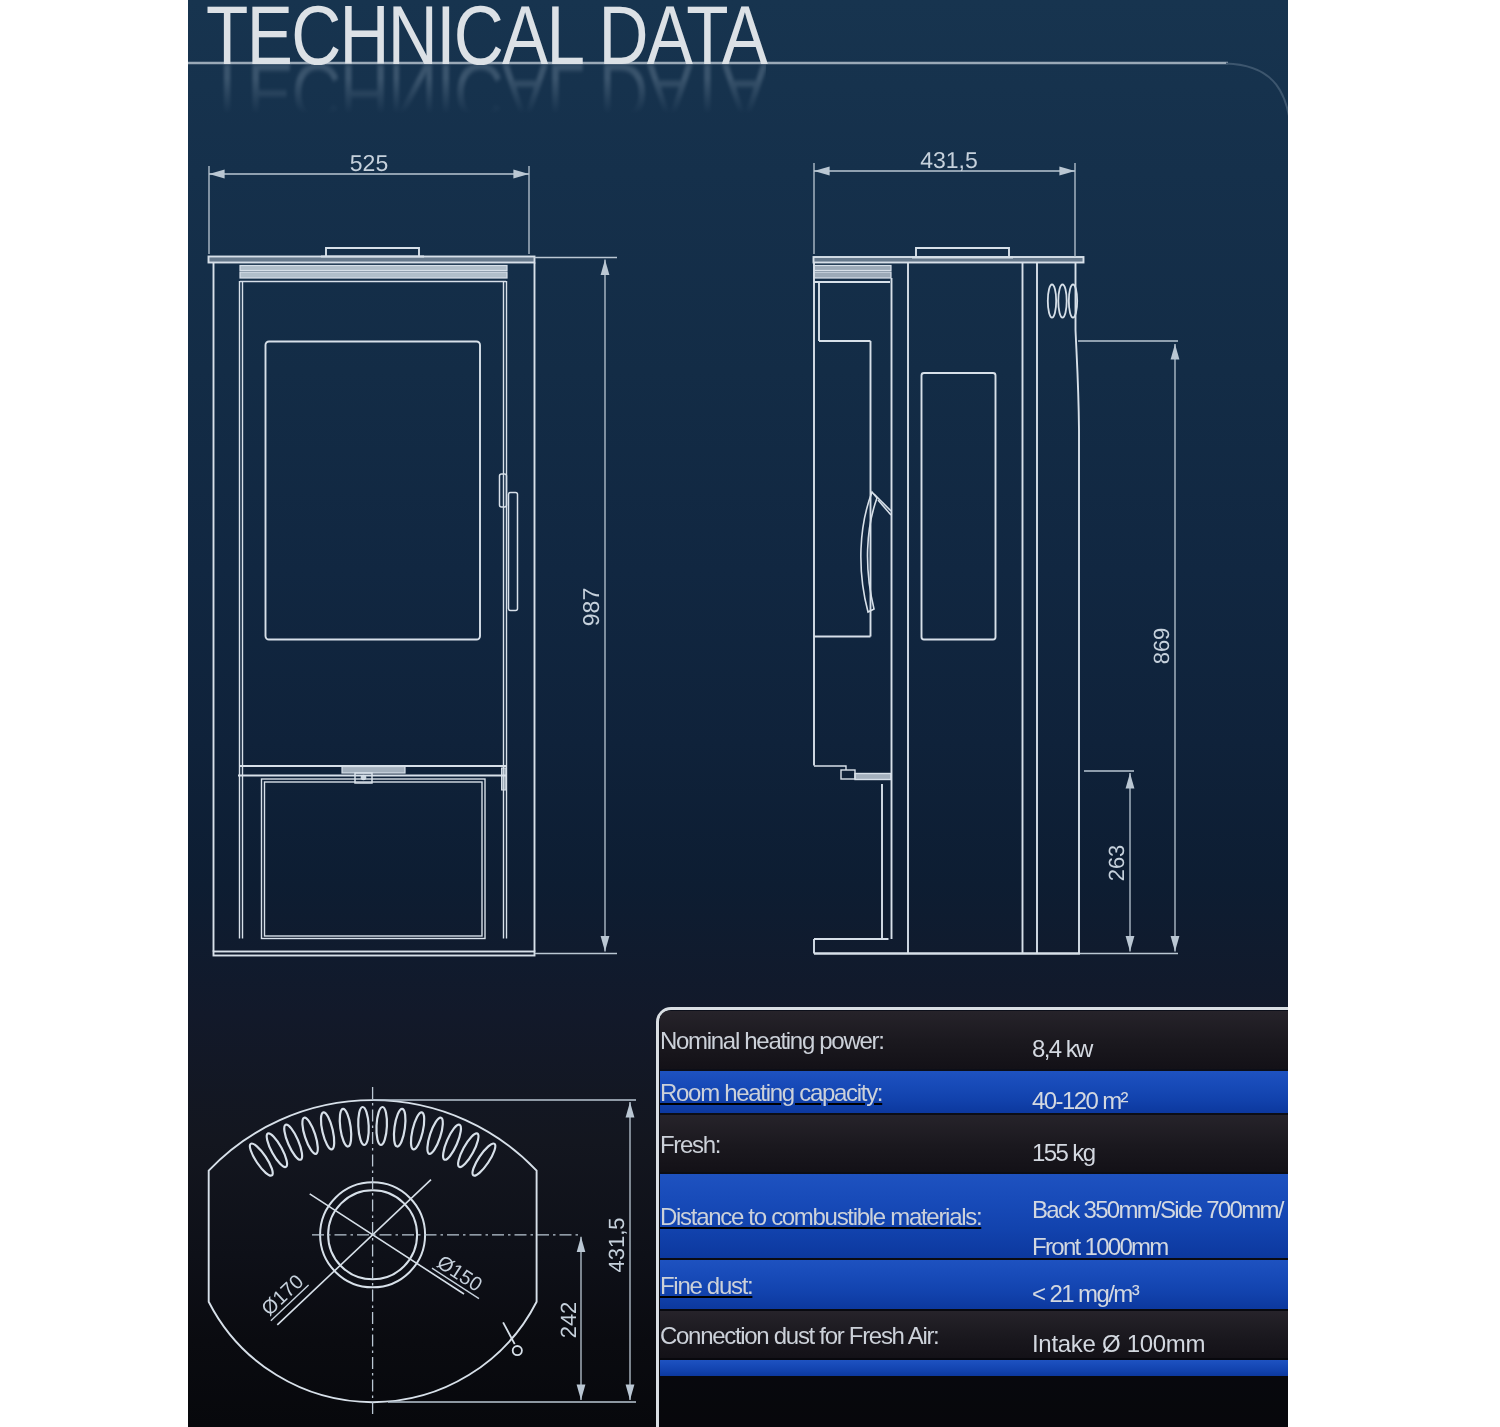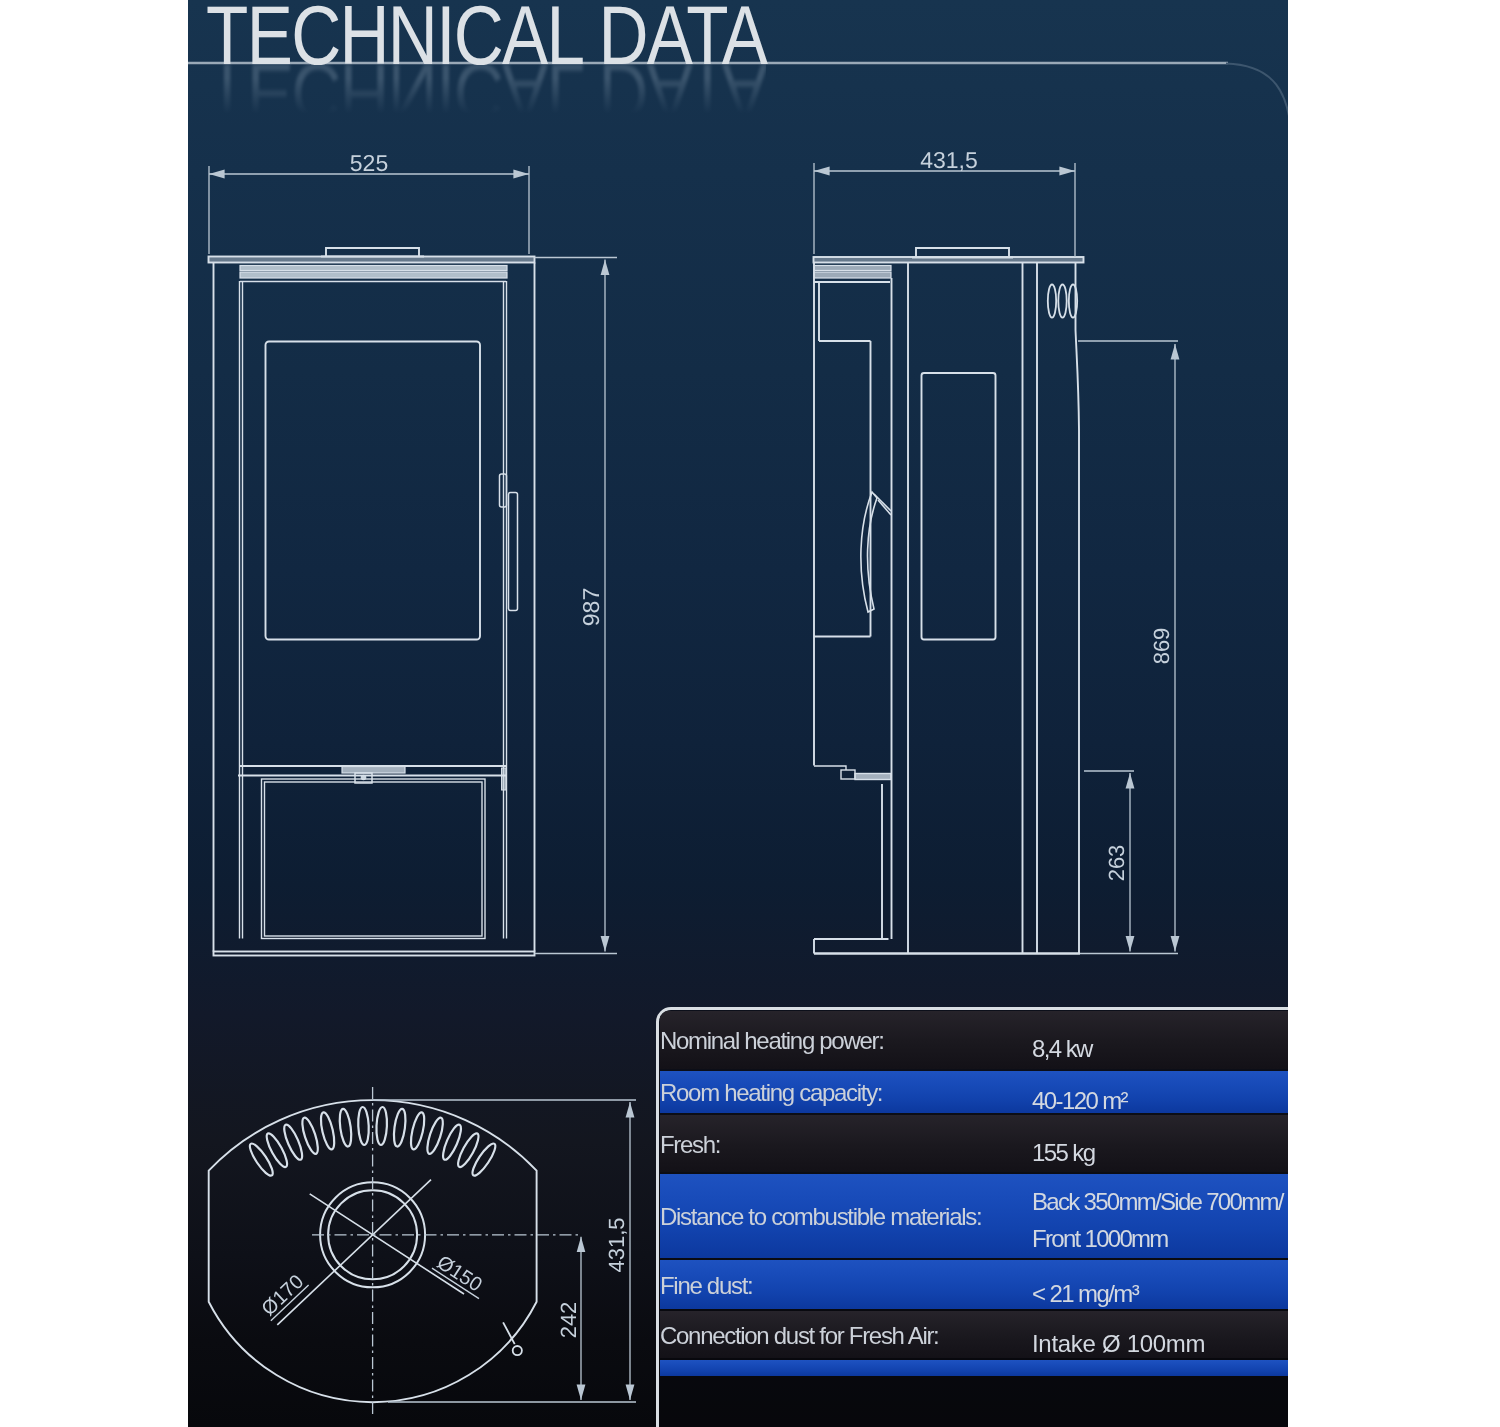--- a/index.html
+++ b/index.html
@@ -4,21 +4,21 @@
 html,body{margin:0;padding:0;background:#ffffff;}
 .page{position:relative;width:1288px;height:1427px;background:#ffffff;overflow:hidden;font-family:"Liberation Sans",sans-serif;}
 .panel{position:absolute;left:188px;top:0;width:1122px;height:1427px;overflow:hidden;
 background:linear-gradient(180deg,#17344f 0%,#15304b 12%,#132c46 26%,#112741 40%,#0f223a 52%,#0d1d32 62%,#12192a 71%,#13161f 80%,#0e1018 88%,#0a0b10 94%,#07080c 100%);}
 .title{position:absolute;left:18px;top:-13px;font-size:84px;font-weight:400;color:#dce1e6;letter-spacing:-2px;white-space:nowrap;transform-origin:0 0;transform:scaleX(0.824);}
 .titleref{position:absolute;left:18px;top:-13px;font-size:84px;font-weight:400;color:#8ea3b6;letter-spacing:-2px;white-space:nowrap;transform-origin:0 77px;transform:scaleX(0.824) scaleY(-1);opacity:0.3;filter:blur(2px);
 -webkit-mask-image:linear-gradient(0deg,rgba(0,0,0,1) 35%,rgba(0,0,0,0.45) 55%,transparent 72%);mask-image:linear-gradient(0deg,rgba(0,0,0,1) 35%,rgba(0,0,0,0.45) 55%,transparent 72%);}
 .table{position:absolute;left:468px;top:1007px;width:646px;height:440px;border:3px solid #d9dee3;border-radius:15px;background:rgba(8,8,12,0.55);padding:1px 0 0 0;box-sizing:border-box;overflow:hidden;}
 .row{position:relative;margin:0 1px 2px 1px;display:flex;align-items:center;}
 .row.dark{background:linear-gradient(180deg,#26232a 0%,#1a181e 55%,#131117 100%);}
-.row.blue{background:linear-gradient(180deg,#1e52c0 0%,#184bb9 30%,#1243ae 65%,#0c389e 100%);}
+.row.blue{background:linear-gradient(180deg,#1e52c0 0%,#184bb9 30%,#1243ae 65%,#0c389e 100%);text-decoration:underline;}
 .lab{font-size:24px;color:#ccd1d9;letter-spacing:-1.3px;position:relative;top:1px;}
 .val{position:absolute;left:372px;font-size:24px;color:#d3d8e0;letter-spacing:-1.6px;line-height:37px;white-space:nowrap;top:50%;transform:translateY(-50%);margin-top:8px;}
 </style></head>
 <body>
 <div class="page">
 
 <div class="panel">
 
 <svg width="1122" height="200" viewBox="0 0 1122 200" style="position:absolute;left:0;top:0">
 <path d="M0,63 L1040,63" stroke="#9aa9b7" stroke-width="2.5" fill="none"></path>
@@ -266,21 +266,21 @@
           <div class="val">40-120 m²</div>
         </div>
 
 <div class="row dark" style="height:57px">
           <div class="lab">Fresh:</div>
           <div class="val">155 kg</div>
         </div>
 
 <div class="row blue" style="height:84px">
           <div class="lab">Distance to combustible materials:</div>
-          <div class="val" style="letter-spacing:-1.7px;margin-top:4px">Back 350mm/Side 700mm/<br>Front 1000mm</div>
+          <div class="val" style="letter-spacing:-1.7px;margin-top:12px">Back 350mm/Side 700mm/<br>Front 1000mm</div>
         </div>
 
 
 <div class="row blue" style="height:49px">
           <div class="lab">Fine dust:</div>
           <div class="val">&lt; 21 mg/m³</div>
         </div>
 
 <div class="row dark" style="height:47px">
           <div class="lab">Connection dust for Fresh Air:</div>

